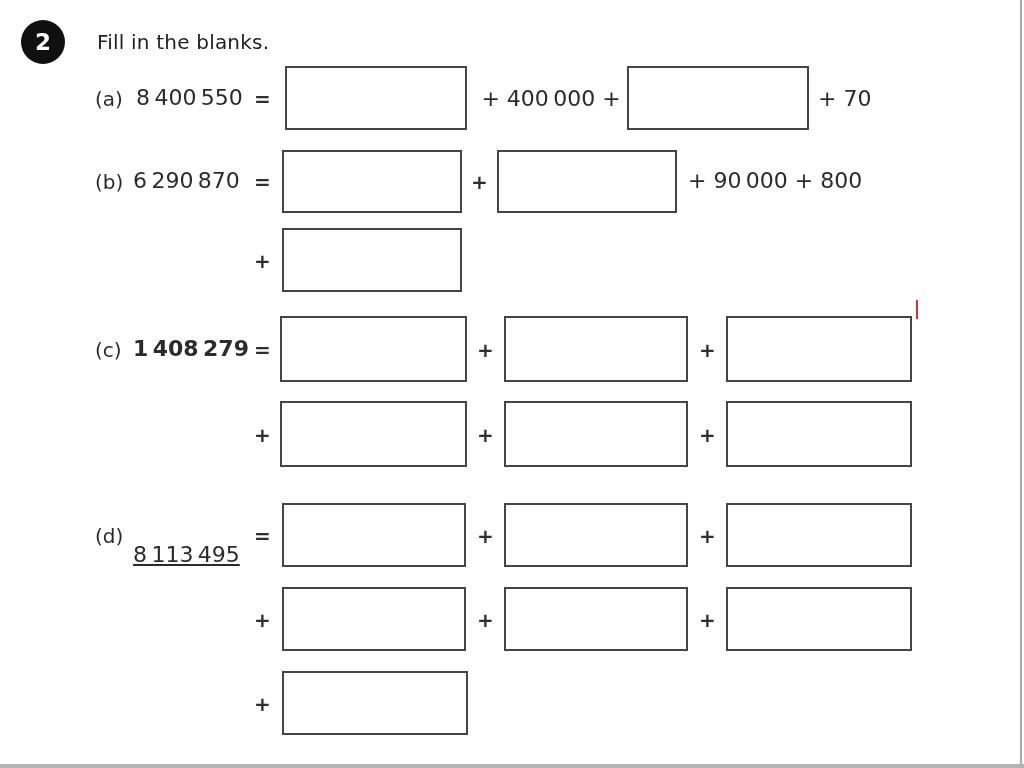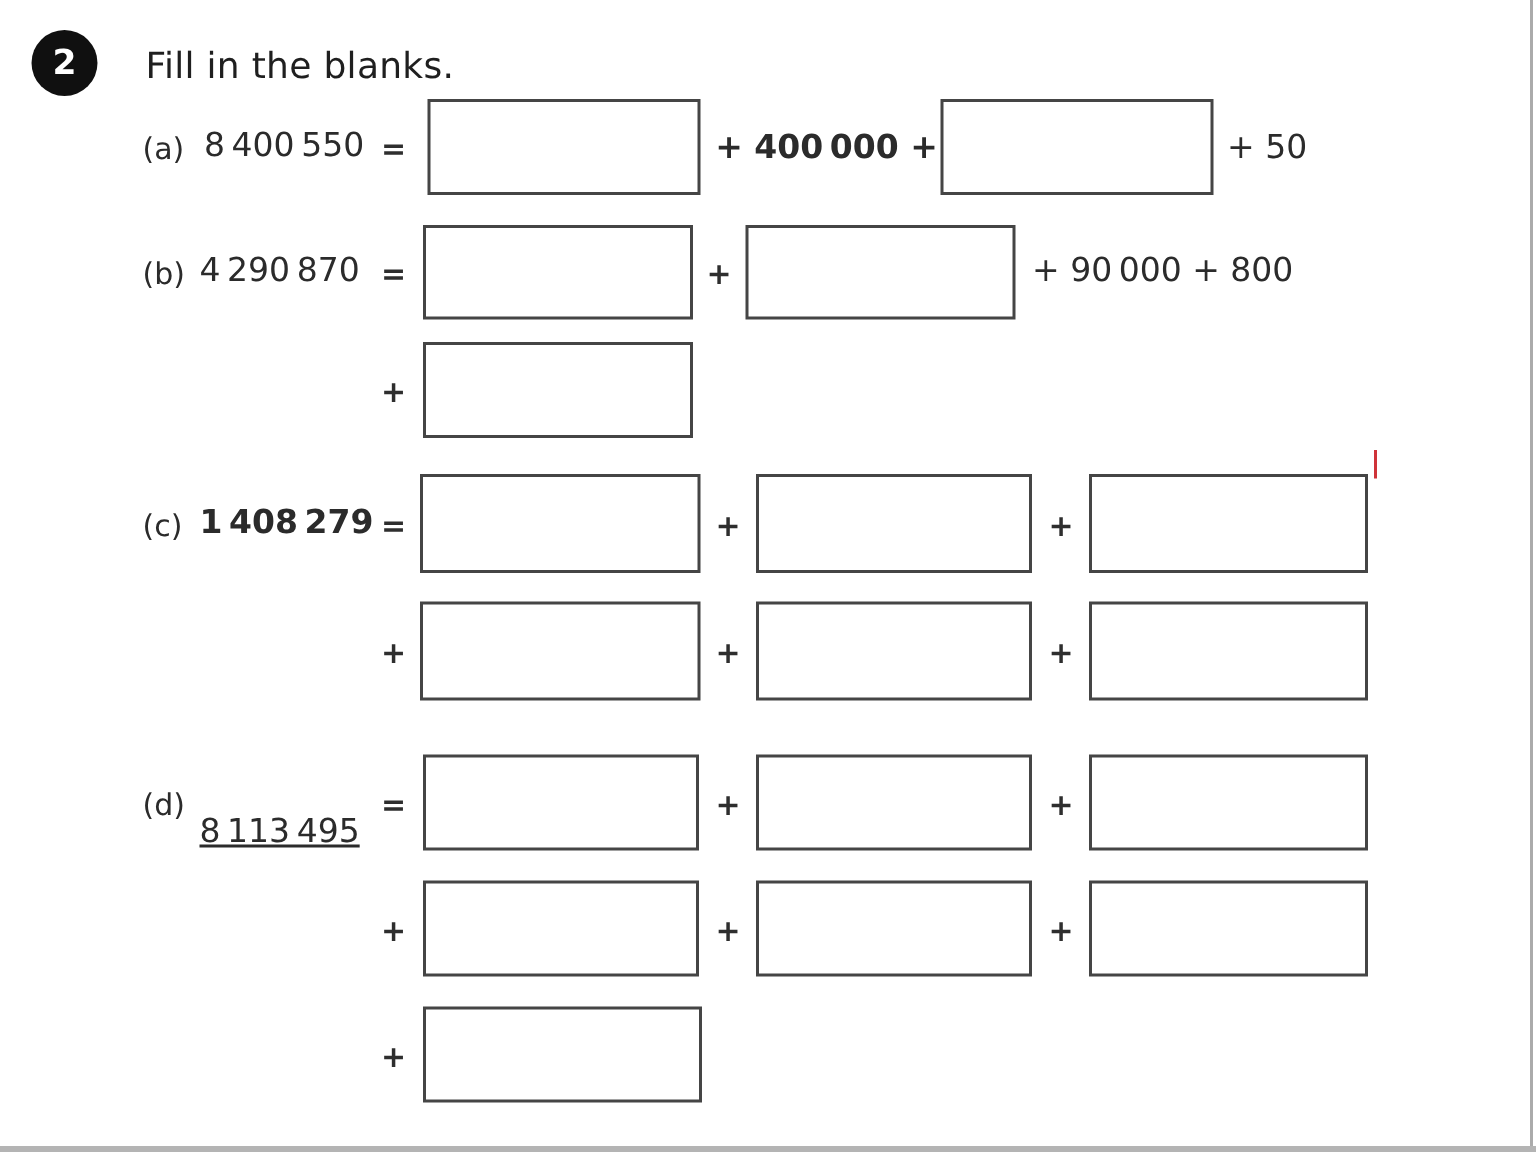--- a/index.html
+++ b/index.html
@@ -7,21 +7,21 @@
     width:1024px;height:768px;background:#ffffff;overflow:hidden;
     font-family:"DejaVu Sans","Liberation Sans",sans-serif;
     position:relative;color:#2b2b2b;
   }
   .page{position:absolute;left:0;top:0;width:1024px;height:768px;background:#fff;}
   .badge{
     position:absolute;left:21px;top:20px;width:44px;height:44px;border-radius:50%;
     background:#101010;color:#ffffff;font-size:23px;font-weight:bold;
     display:flex;align-items:center;justify-content:center;
   }
-  .title{position:absolute;left:97px;top:30px;font-size:24px;color:#1f1f1f;letter-spacing:.2px;white-space:nowrap;}
+  .title{position:absolute;left:97px;top:30px;font-size:20px;color:#1f1f1f;letter-spacing:.2px;white-space:nowrap;}
   .txt{position:absolute;font-size:22px;color:#2b2b2b;white-space:nowrap;line-height:24px;}
   .lbl{position:absolute;font-size:20px;color:#2b2b2b;white-space:nowrap;line-height:24px;}
   .op{position:absolute;font-size:20px;font-weight:600;color:#2e2e2e;line-height:24px;}
   .mid{position:absolute;font-size:22px;color:#2b2b2b;text-align:center;line-height:24px;white-space:nowrap;}
   .box{position:absolute;border:2px solid #454545;background:#ffffff;box-sizing:border-box;}
   .caret{position:absolute;left:916px;top:300px;width:2px;height:19px;background:#cf3339;}
   .edge-line{position:absolute;left:1020px;top:0;width:2px;height:768px;background:#ababab;}
   .bottom-line{position:absolute;left:0;top:764px;width:1024px;height:4px;background:#b4b4b4;}
 </style>
 </head>
@@ -32,28 +32,28 @@
   <div class="badge">
     <span>2</span>
   </div>
   <div class="title">Fill in the blanks.</div>
 
   <div>
     <span class="lbl" style="left:95px;top:87px;">(a)</span>
     <span class="txt" style="left:136px;top:86px;">8 400 550</span>
     <span class="op" style="left:254px;top:87px;">=</span>
     <div class="box" style="left:285px;top:66px;width:182px;height:64px;"></div>
-    <span class="mid" style="left:467px;top:87px;width:168px;font-weight:bold;">+ 400 000 +</span>
+    <span class="mid" style="left:467px;top:87px;width:168px;">+ 400 000 +</span>
     <div class="box" style="left:627px;top:66px;width:182px;height:64px;"></div>
-    <span class="txt" style="left:818px;top:87px;">+ 50</span>
+    <span class="txt" style="left:818px;top:87px;">+ 70</span>
   </div>
 
   <div>
     <span class="lbl" style="left:95px;top:170px;">(b)</span>
-    <span class="txt" style="left:133px;top:169px;">4 290 870</span>
+    <span class="txt" style="left:133px;top:169px;">6 290 870</span>
     <span class="op" style="left:254px;top:170px;">=</span>
     <div class="box" style="left:282px;top:150px;width:180px;height:63px;"></div>
     <span class="op" style="left:471px;top:170px;">+</span>
     <div class="box" style="left:497px;top:150px;width:180px;height:63px;"></div>
     <span class="txt" style="left:688px;top:169px;text-align:right;">+ 90 000 + 800</span>
 
     <span class="op" style="left:254px;top:249px;">+</span>
     <div class="box" style="left:282px;top:228px;width:180px;height:64px;"></div>
   </div>
 

